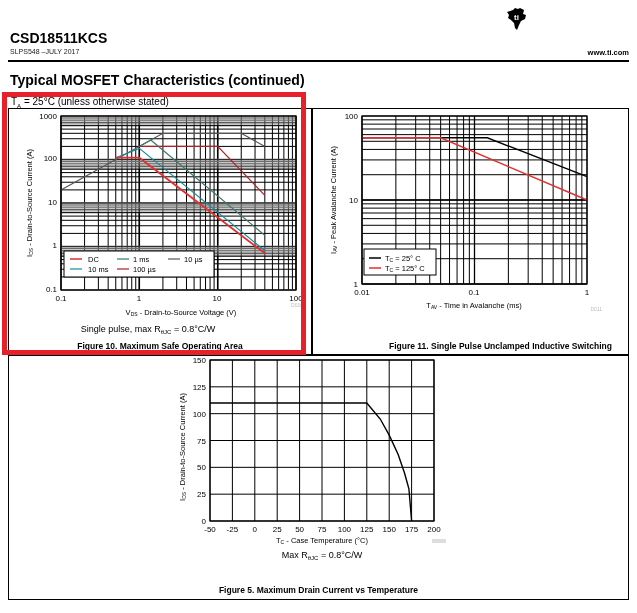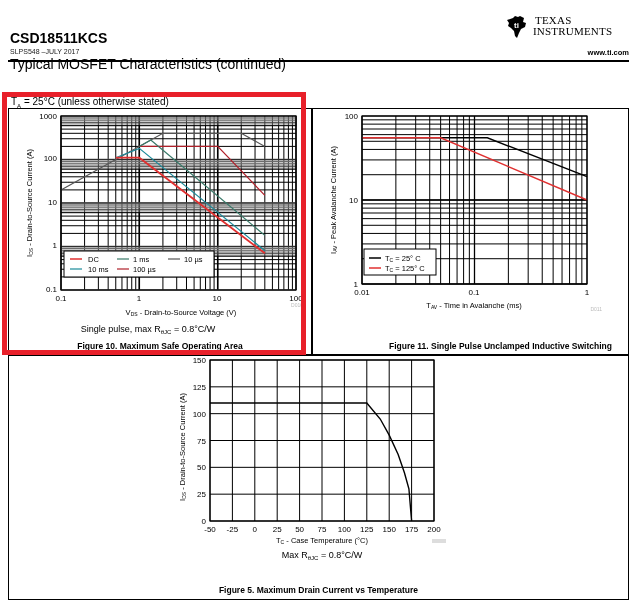--- a/index.html
+++ b/index.html
@@ -2,41 +2,37 @@
 <html><head>
 <meta charset="utf-8">
 <style>
   * { box-sizing: border-box; margin: 0; padding: 0; }
   body { width: 637px; height: 613px; background: #fff; position: relative; overflow: hidden; font-family: "Liberation Sans", sans-serif; color: #000; }
   .abs { position: absolute; }
   .part { left: 10px; top: 30px; font-size: 14px; font-weight: bold; }
   .docid { left: 10px; top: 48px; font-size: 7px; color: #222; }
   .web { right: 8px; top: 48px; font-size: 7.5px; font-weight: bold; text-align: right; }
   .hr { left: 8px; top: 60px; width: 621px; height: 2px; background: #000; }
-  .logo { left: 505px; top: 6px; width: 120px; height: 28px; margin-top: 8px; }
+  .logo { left: 505px; top: 6px; width: 120px; height: 28px; }
   .logo-text { position: absolute; left: 28px; top: 1px; font-family: "Liberation Serif", serif; font-size: 11px; line-height: 11px; letter-spacing: 0.2px; }
-  .section-title { left: 10px; top: 56px; font-size: 14px; font-weight: normal; }
+  .section-title { left: 10px; top: 72px; font-size: 14px; font-weight: bold; }
   .cond { left: 11px; top: 96px; font-size: 10px; }
   .panel { border: 1px solid #000; }
   .highlight { left: 2px; top: 92px; width: 304px; height: 263px; border: 5px solid #e8202a; }
   svg text { font-family: "Liberation Sans", sans-serif; }
   .cap { font-size: 8.5px; font-weight: bold; text-align: center; }
 </style>
 </head>
 <body>
 
 <div class="abs logo">
   <svg width="24" height="26" viewBox="0 0 24 26" style="position:absolute;left:0;top:0">
     <path d="M2 6 L8 4 L10 2 L13 3 L15 2 L19 4 L18 8 L21 9 L20 13 L16 15 L14 19 L12 24 L10 22 L9 17 L6 14 L3 12 L4 9 Z" fill="#000"></path>
     <text x="9" y="14" font-size="8" font-weight="bold" fill="#fff">ti</text>
   </svg>
-  <div class="logo-text">
-    <div style="margin-left:2px">TEXAS</div>
-    <div>INSTRUMENTS</div>
-  </div>
 </div>
 <div class="abs part">CSD18511KCS</div>
 <div class="abs docid">SLPS548 –JULY 2017</div>
 <div class="abs web">www.ti.com</div>
 <div class="abs hr"></div>
 
 <div class="abs section-title">Typical MOSFET Characteristics (continued)</div>
 
 <div class="abs panel" style="left:8px;top:108px;width:304px;height:247px;"></div>
 <div class="abs panel" style="left:312px;top:108px;width:317px;height:247px;"></div>

